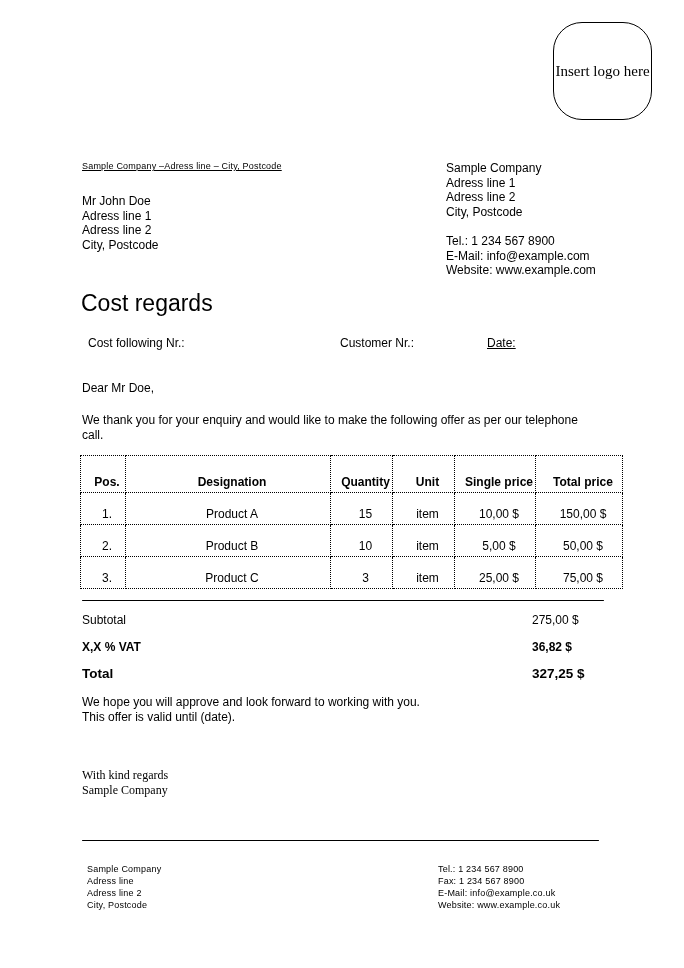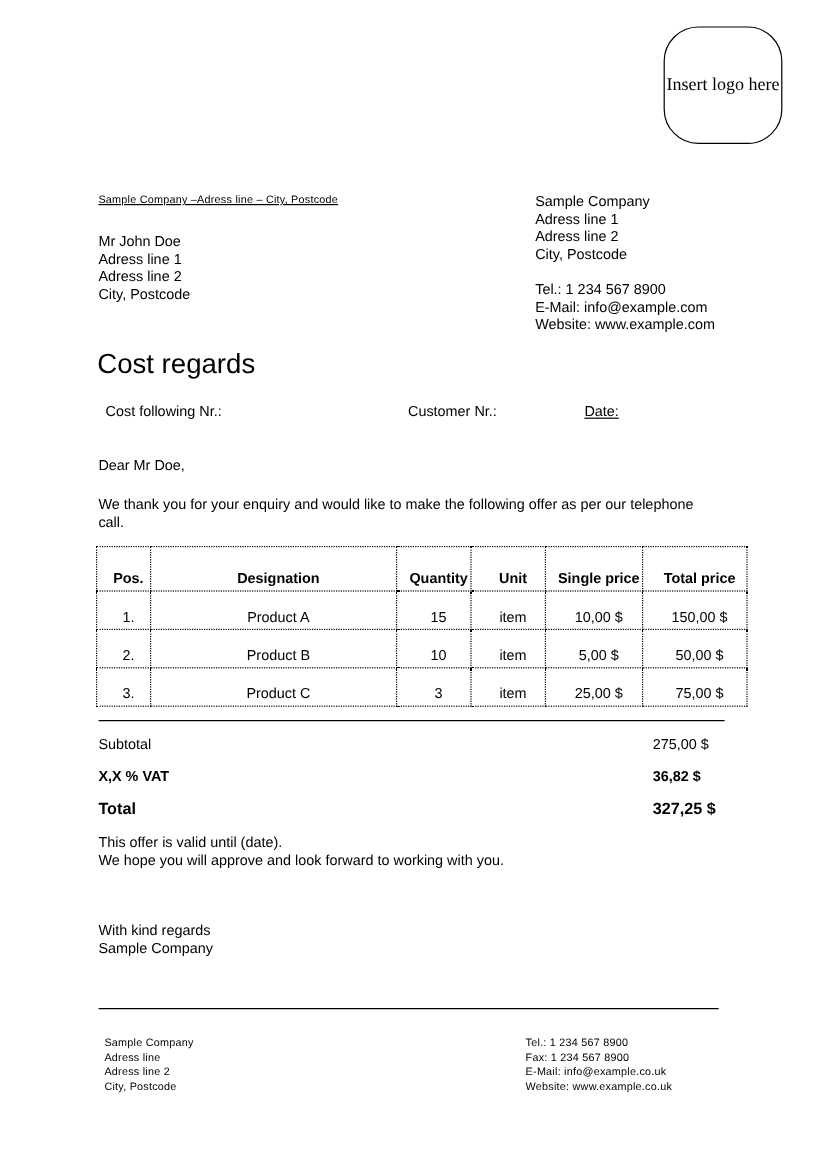--- a/index.html
+++ b/index.html
@@ -43,28 +43,28 @@
     border:1px dotted #000;vertical-align:bottom;
     padding:0 2px 3px 10px;text-align:center;overflow:hidden;white-space:nowrap;
   }
   table.items th{font-weight:bold;height:33px;}
   table.items td{font-weight:normal;height:28px;}
 
   
   .totals-rule{left:82px;top:600px;width:522px;height:1px;background:#000;}
   .tot-row{font-size:12px;}
   .tot-label{left:82px;}
-  .tot-value{left:532px;margin-left:12px;}
+  .tot-value{left:532px;}
   .y-sub{top:613px;}
   .y-vat{top:640px;font-weight:bold;}
   .y-total{top:666px;font-weight:bold;font-size:13.5px;}
 
   
   .validity{left:82px;top:695px;font-size:12px;line-height:14.6px;}
-  .regards{left:82px;top:768px;font-size:12px;line-height:15px;}
+  .regards{left:82px;top:768px;font-size:12px;line-height:15px;font-family:Liberation Serif, serif;}
 
   
   .footer-rule{left:82px;top:840px;width:517px;height:1px;background:#000;}
   .footer-col{top:863px;font-size:9px;line-height:12px;letter-spacing:0.2px;}
   .footer-left{left:87px;}
   .footer-right{left:438px;}
 </style>
 </head>
 <body>
 
@@ -154,22 +154,22 @@
 <span class="abs tot-row tot-label y-sub">Subtotal</span>
 <span class="abs tot-row tot-value y-sub">275,00 $</span>
 
 <span class="abs tot-row tot-label y-vat">X,X % VAT</span>
 <span class="abs tot-row tot-value y-vat">36,82 $</span>
 
 <span class="abs tot-row tot-label y-total">Total</span>
 <span class="abs tot-row tot-value y-total">327,25 $</span>
 
 <div class="abs validity">
+  <div>We hope you will approve and look forward to working with you.</div>
   <div>This offer is valid until (date).</div>
-  <div>We hope you will approve and look forward to working with you.</div>
 </div>
 
 <div class="abs regards">
   <div>With kind regards</div>
   <div>Sample Company</div>
 </div>
 
 <div class="abs footer-rule"></div>
 
 <div class="abs footer-col footer-left">

